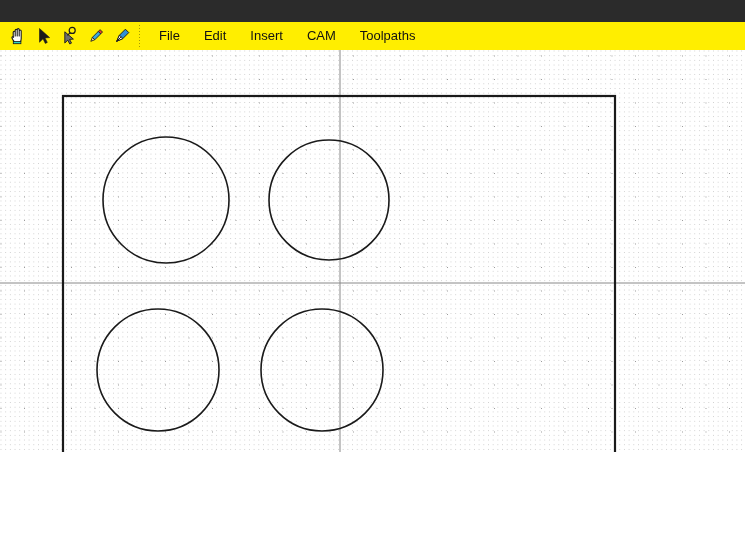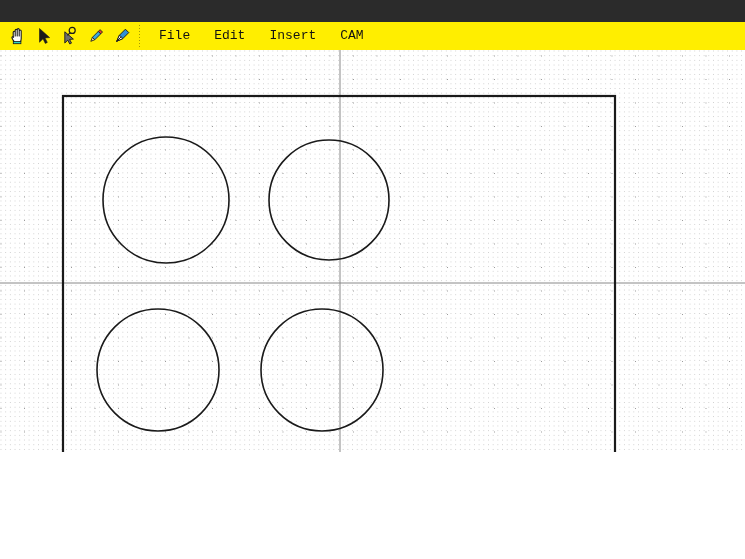--- a/index.html
+++ b/index.html
@@ -11,21 +11,20 @@
     width: 745px;
     height: 559px;
     overflow: hidden;
     font-family: "Liberation Sans", sans-serif;
   }
   #app {
     position: relative;
     width: 745px;
     height: 452px;
     overflow: hidden;
-    font-family: Liberation Mono, monospace;
   }
 
   
   #titlebar {
     position: absolute;
     left: 0; top: 0;
     width: 745px;
     height: 22px;
     background: #2b2b2b;
   }
@@ -167,20 +166,21 @@
 
     </div>
 
     <div class="tool-sep"></div>
 
     <div class="menu">
       <div class="menu-item">File</div>
       <div class="menu-item">Edit</div>
       <div class="menu-item">Insert</div>
       <div class="menu-item">CAM</div>
+      <div class="menu-item">Toolpaths</div>
     </div>
 
   </div>
 
   <div id="canvas">
     <svg id="vector-layer" viewBox="0 0 745 509">
       <g id="axes-group">
           <line x1="0" y1="233" x2="745" y2="233" stroke="#888888" stroke-width="1"></line>
           <line x1="340" y1="0" x2="340" y2="509" stroke="#888888" stroke-width="1"></line>
         </g>

